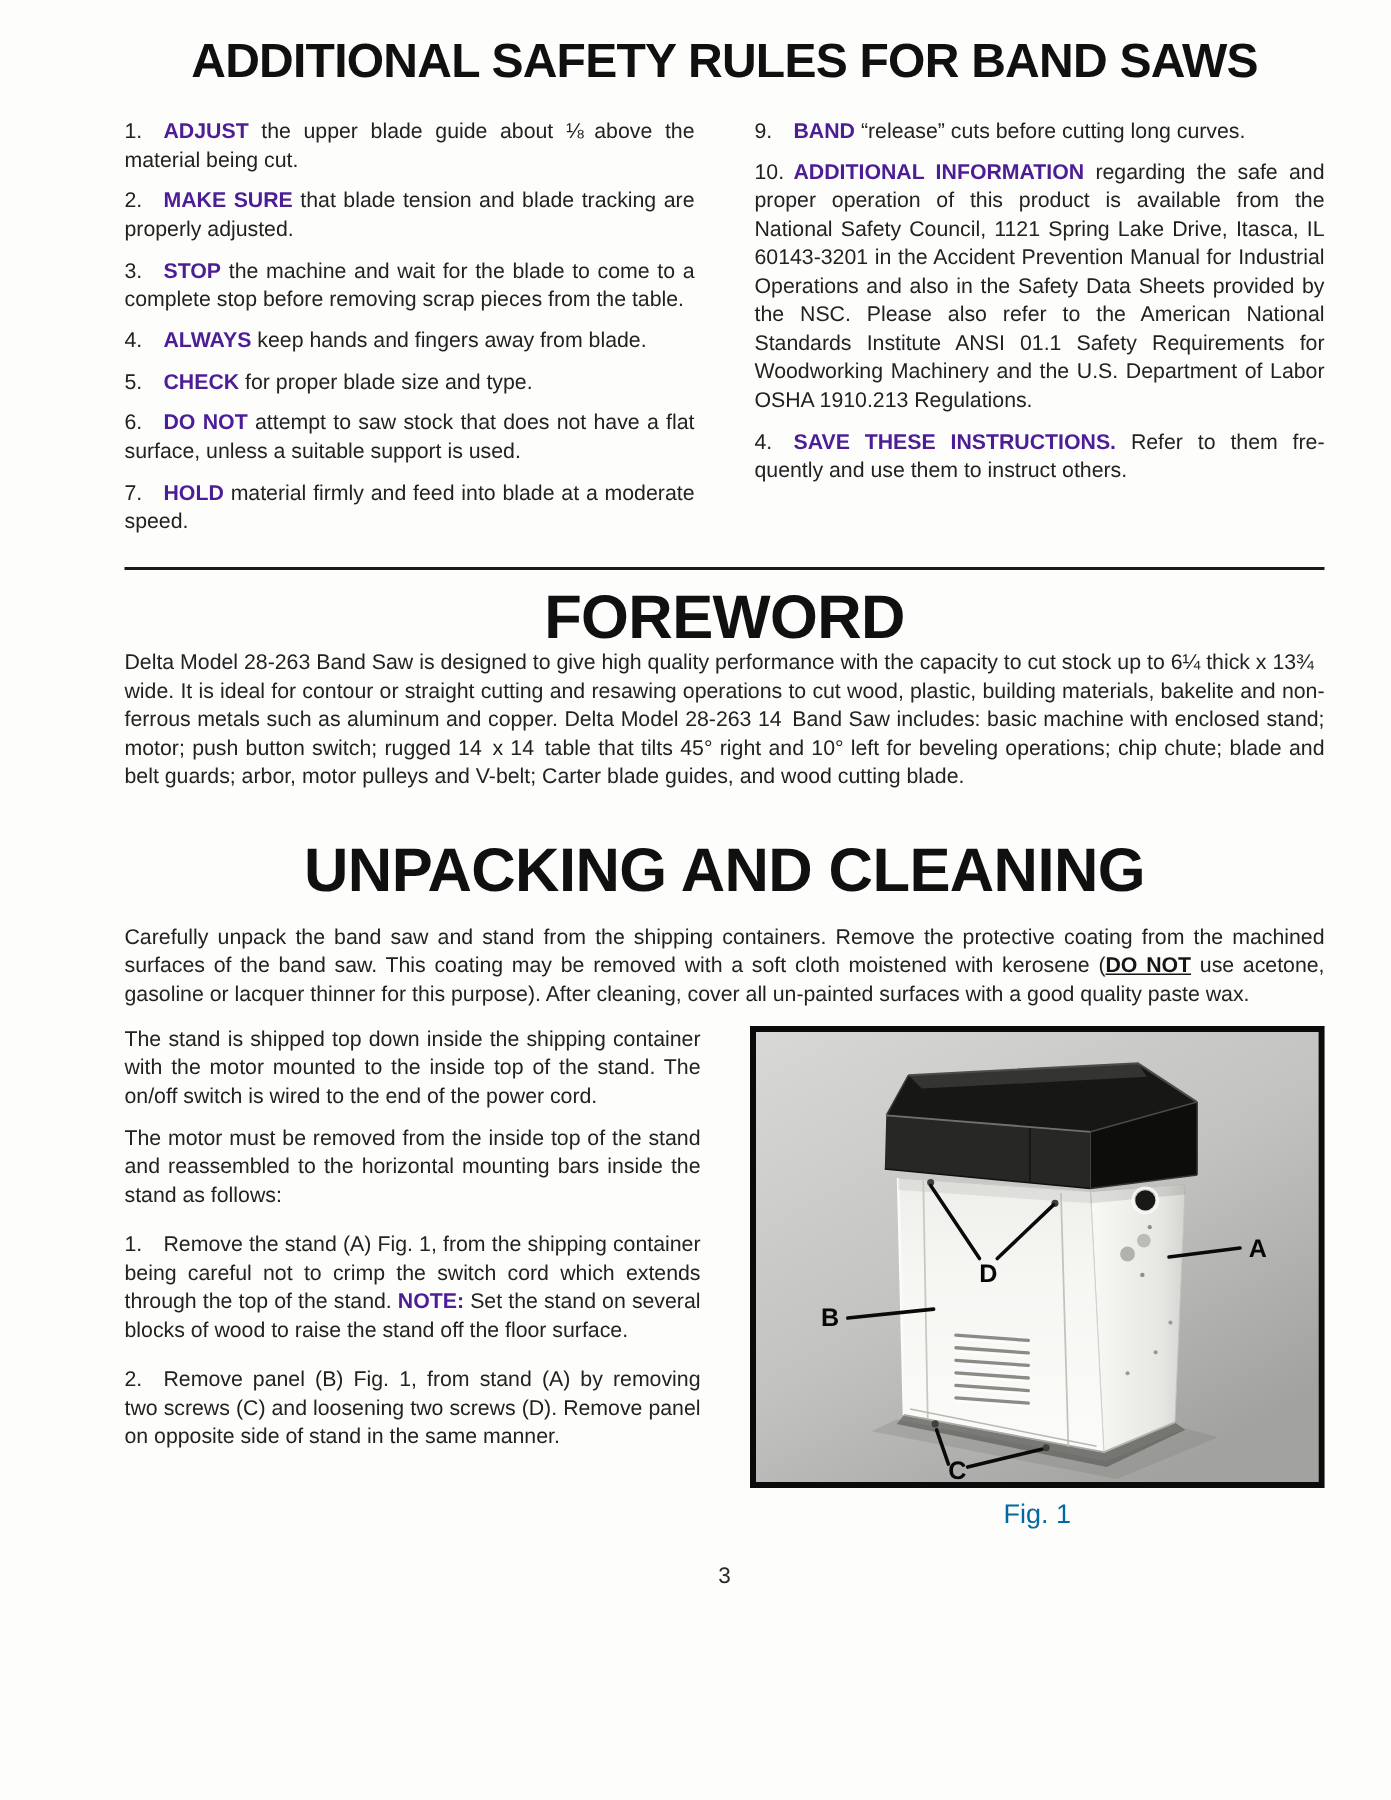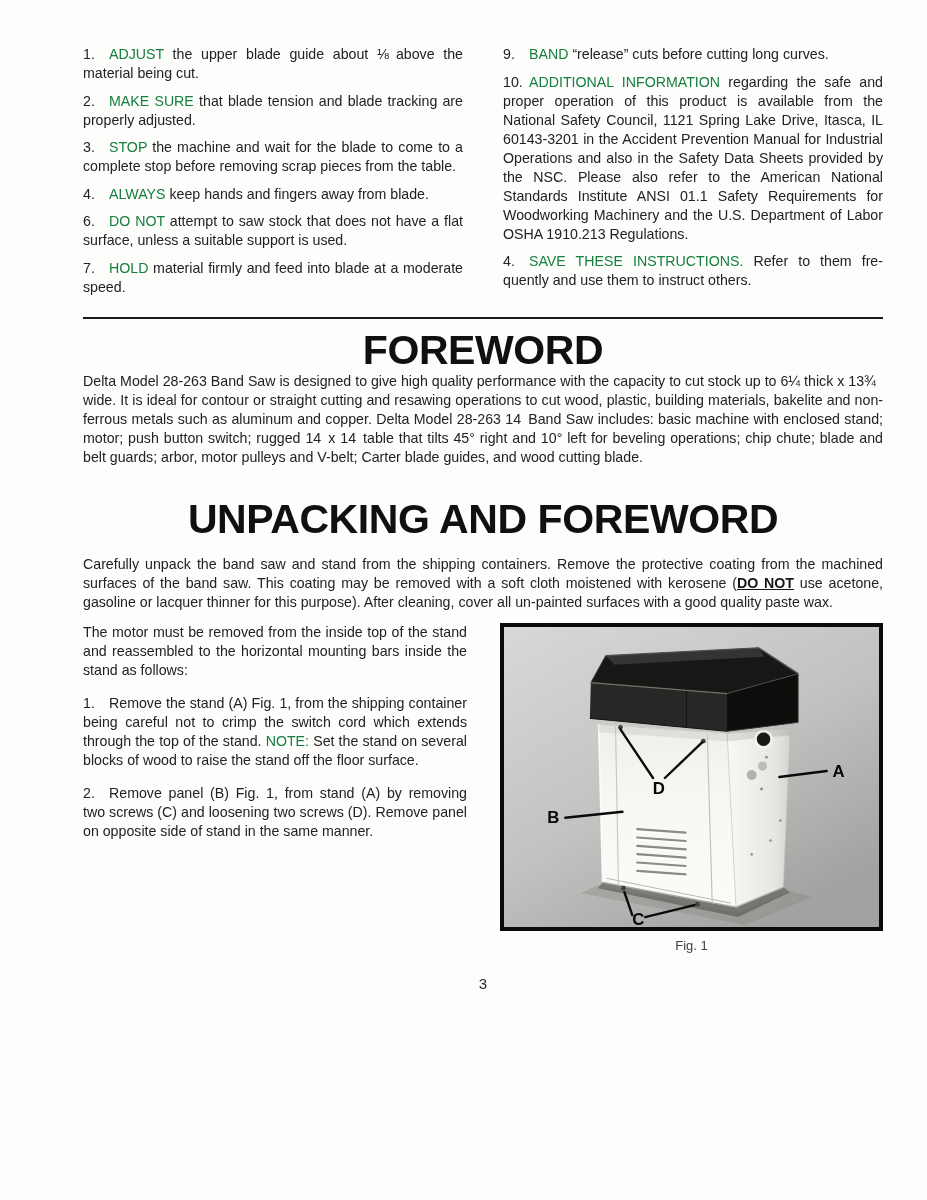--- a/index.html
+++ b/index.html
@@ -20,72 +20,75 @@
     margin:0;letter-spacing:-0.4px;line-height:1.05;
   }
   .rules{display:flex;gap:40px;margin-top:21px;}
   .rules .col{width:380px;}
   p.rule, p.body{
     font-size:14.2px;line-height:19px;text-align:justify;
     margin:0;color:#222;
   }
   p.rule{margin-bottom:8.5px;}
   .num{display:inline-block;min-width:26px;}
-  b.kw{font-weight:400;color:#15803d;}
+  b.kw{font-weight:700;color:#4c1d95;}
   b.bu{font-weight:700;text-decoration:underline;color:#161616;}
   .rule-line{border:none;border-top:2.5px solid #1a1a1a;margin:12px 0 0 0;}
   #foreword-title{margin-top:10px;}
   #foreword-body{}
   #unpacking-title{margin-top:31px;}
   #unpacking-body{margin-top:14px;}
   #assembling-title{margin-top:35px;}
   .assembly{display:flex;gap:33px;margin-top:11px;}
   .assembly-left{width:384px;}
   .assembly-right{width:383px;}
   .assembly-left .para{margin-bottom:9px;}
   .assembly-left .step{margin-top:14px;margin-bottom:0;}
   .figure-box{border:4px solid #0b0b0b;width:375px;height:300px;background:#c9c9c7;}
   .figure-box svg{display:block;width:375px;height:300px;}
-  .fig-caption{text-align:center;font-size:13px;margin-top:7px;color:#404040;}
+  .fig-caption{text-align:center;font-size:18px;margin-top:7px;color:#0369a1;}
   .page-num{text-align:center;font-size:15px;margin-top:22px;color:#2a2a2a;}
   .fig-label{font-weight:700;font-size:17px;fill:#070707;}
 </style>
 </head>
 <body>
 
 <div class="content">
 
+  <h1 class="main-title">ADDITIONAL SAFETY RULES FOR BAND SAWS</h1>
 
   <div class="rules">
     <div class="col">
       <p class="rule"><span class="num">1.</span><b class="kw">ADJUST</b> <span>the upper blade guide about ⅛ above the material being cut.</span></p>
       <p class="rule"><span class="num">2.</span><b class="kw">MAKE SURE</b> <span>that blade tension and blade tracking are properly adjusted.</span></p>
       <p class="rule"><span class="num">3.</span><b class="kw">STOP</b> <span>the machine and wait for the blade to come to a complete stop before removing scrap pieces from the table.</span></p>
       <p class="rule"><span class="num">4.</span><b class="kw">ALWAYS</b> <span>keep hands and fingers away from blade.</span></p>
+      <p class="rule"><span class="num">5.</span><b class="kw">CHECK</b> <span>for proper blade size and type.</span></p>
       <p class="rule"><span class="num">6.</span><b class="kw">DO NOT</b> <span>attempt to saw stock that does not have a flat surface, unless a suitable support is used.</span></p>
       <p class="rule"><span class="num">7.</span><b class="kw">HOLD</b> <span>material firmly and feed into blade at a mod­erate speed.</span></p>
     </div>
     <div class="col">
       <p class="rule"><span class="num">9.</span><b class="kw">BAND</b> <span>“release” cuts before cutting long curves.</span></p>
       <p class="rule"><span class="num">10.</span><b class="kw">ADDITIONAL INFORMATION</b> <span>regarding the safe and proper operation of this product is available from the National Safety Council, 1121 Spring Lake Drive, Itasca, IL 60143-3201 in the Accident Prevention Manual for Industrial Operations and also in the Safety Data Sheets provided by the NSC. Please also refer to the American National Standards Institute ANSI 01.1 Safety Require­ments for Woodworking Machinery and the U.S. Depart­ment of Labor OSHA 1910.213 Regulations.</span></p>
       <p class="rule"><span class="num">4.</span><b class="kw">SAVE THESE INSTRUCTIONS.</b> <span>Refer to them fre­quently and use them to instruct others.</span></p>
     </div>
   </div>
 
   <hr class="rule-line">
 
   <h2 class="section-title" id="foreword-title">FOREWORD</h2>
   <p class="body" id="foreword-body">Delta Model 28-263 Band Saw is designed to give high quality performance with the capacity to cut stock up to 6¼ thick x 13¾ wide. It is ideal for contour or straight cutting and resawing operations to cut wood, plastic, building mate­rials, bakelite and non-ferrous metals such as aluminum and copper. Delta Model 28-263 14 Band Saw includes: basic machine with enclosed stand; motor; push button switch; rugged 14 x 14 table that tilts 45° right and 10° left for bevel­ing operations; chip chute; blade and belt guards; arbor, motor pulleys and V-belt; Carter blade guides, and wood cut­ting blade.</p>
 
-  <h2 class="section-title" id="unpacking-title">UNPACKING AND FOREWORD</h2>
+  <h2 class="section-title" id="unpacking-title">UNPACKING AND CLEANING</h2>
   <p class="body" id="unpacking-body"><span>Carefully unpack the band saw and stand from the shipping containers. Remove the protective coating from the machined surfaces of the band saw. This coating may be removed with a soft cloth moistened with kerosene (</span><b class="bu">DO NOT</b><span> use acetone, gasoline or lacquer thinner for this purpose). After cleaning, cover all un-painted surfaces with a good qual­ity paste wax.</span></p>
 
 
   <div class="assembly">
     <div class="assembly-left">
+      <p class="body para">The stand is shipped top down inside the shipping con­tainer with the motor mounted to the inside top of the stand. The on/off switch is wired to the end of the power cord.</p>
       <p class="body para">The motor must be removed from the inside top of the stand and reassembled to the horizontal mounting bars inside the stand as follows:</p>
       <p class="rule step"><span class="num">1.</span><span>Remove the stand (A) Fig. 1, from the shipping con­tainer being careful not to crimp the switch cord which extends through the top of the stand. </span><b class="kw">NOTE:</b><span> Set the stand on several blocks of wood to raise the stand off the floor surface.</span></p>
       <p class="rule step"><span class="num">2.</span><span>Remove panel (B) Fig. 1, from stand (A) by removing two screws (C) and loosening two screws (D). Remove panel on opposite side of stand in the same manner.</span><b class="kw"></b><span></span></p>
     </div>
 
     <div class="assembly-right">
       <div class="figure-box">
         <svg viewBox="0 0 380 302" preserveAspectRatio="none">
           <defs>
             <linearGradient id="gBg" x1="0" y1="0" x2="0.7" y2="1">

